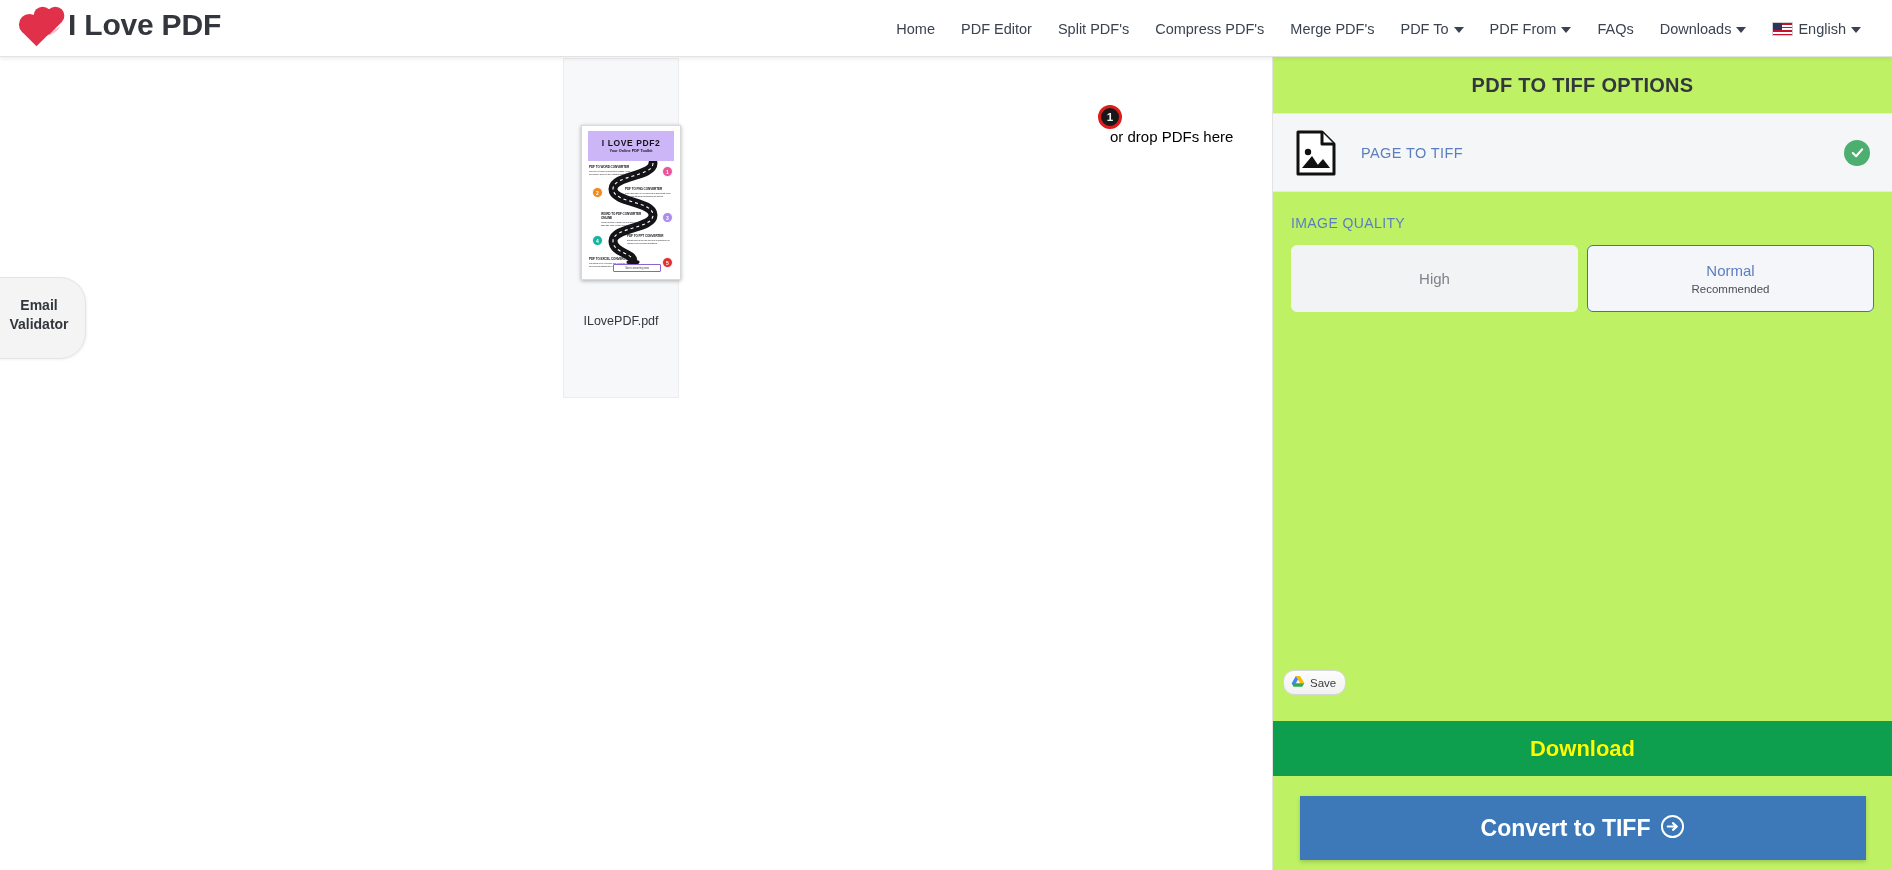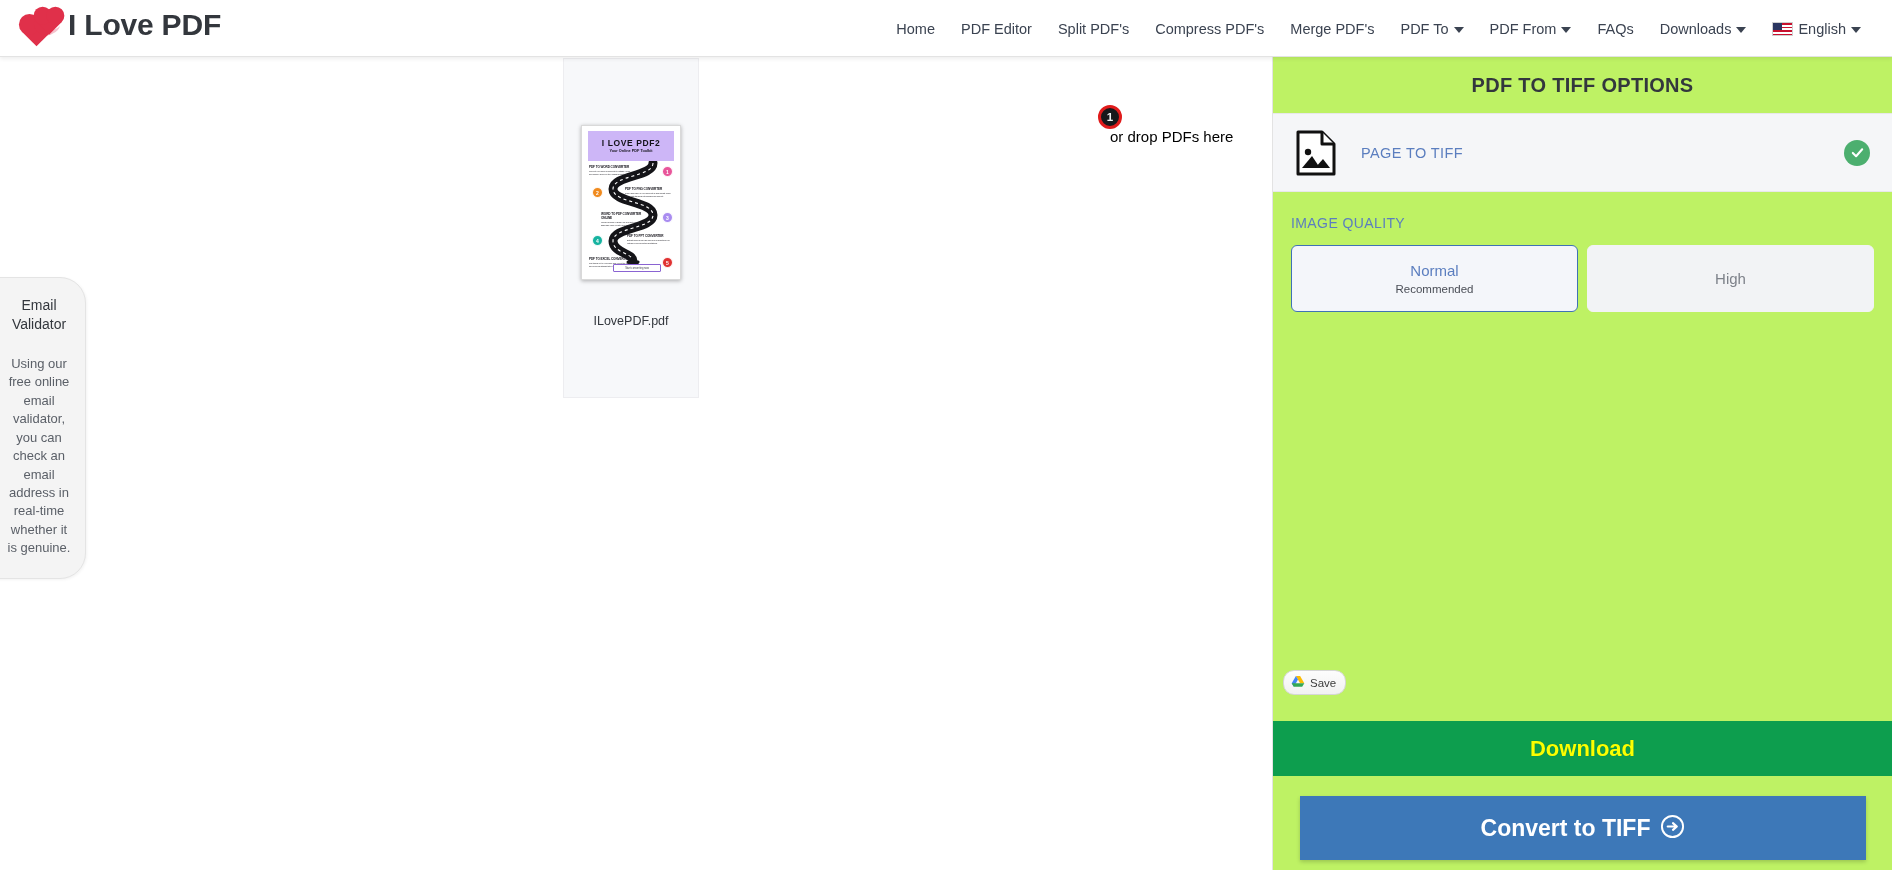--- a/index.html
+++ b/index.html
@@ -84,22 +84,22 @@
   .promo {
     position: absolute; left: -18px; top: 277px;
     width: 104px; padding: 18px 12px 20px 22px;
     background: #f4f4f4;
     border: 1px solid #e4e4e4;
     border-radius: 0 26px 26px 0;
     text-align: center; z-index: 20;
     box-shadow: 1px 1px 3px rgba(0,0,0,.05);
   }
   .promo-title {
-    font-size: 14px; font-weight: normal; color: #33373d;
-    line-height: 1.35; margin-bottom: 21px;
+    font-size: 14px; font-weight: bold; color: #33373d;
+    line-height: 1.35; margin-bottom: 4px;
   }
   .promo-body {
     font-size: 13px; color: #5b6068; line-height: 1.42;
   }
 
   
   .workarea {
     position: absolute; left: 0; top: 57px;
     width: 1272px; height: 813px; background: #ffffff;
   }
@@ -111,21 +111,21 @@
     position: absolute; left: 1098px; top: 48px;
     width: 24px; height: 24px; border-radius: 50%;
     background: #18181b; border: 3px solid #e01b1b;
     color: #f2f2f2; font-size: 11.5px; font-weight: bold;
     display: flex; align-items: center; justify-content: center;
     z-index: 12;
   }
 
   .file-card {
     position: absolute; left: 563px; top: 1px;
-    width: 136px; height: 340px;
+    width: 116px; height: 340px;
     background: #f7f8fa; border: 1px solid #ededf0;
   }
   .thumb-shell {
     position: absolute; left: 17px; top: 66px;
     width: 100px; height: 155px; background: #ffffff;
     box-shadow: 0 1px 4px rgba(0,0,0,.30);
     border: 1px solid #d9d9d9; overflow: hidden;
   }
   .file-name {
     position: absolute; left: 0; top: 255px; width: 100%;
@@ -289,21 +289,20 @@
     <div class="nav-item">
       <span class="flag"></span>
       <span>English</span>
       <i class="caret"></i>
     </div>
   </nav>
 </div>
 
 <div class="promo">
   <div class="promo-title">Email Validator</div>
-  <div class="promo-body">Using our free online email validator, you can check an email address in real-time whether it is genuine.</div>
 </div>
 
 <div class="workarea">
 
   <div class="file-badge">1</div>
   <div class="drop-hint">or drop PDFs here</div>
 
   <div class="file-card">
     <div class="thumb-shell">
       <div class="ig">
@@ -393,26 +392,26 @@
     <span class="check-pill">
       <svg viewBox="0 0 16 16">
           <path d="M3 8.5 L6.5 12 L13 4.5" fill="none" stroke="#fff" stroke-width="2.2" stroke-linecap="round" stroke-linejoin="round"></path>
         </svg>
     </span>
   </div>
 
   <div class="quality-label">IMAGE QUALITY</div>
 
   <div class="quality-row">
+    <div class="q-btn unsel">
+      <span class="q-main">High</span>
+    </div>
     <div class="q-btn sel">
       <span class="q-main">Normal</span>
       <span class="q-sub">Recommended</span>
-    </div>
-    <div class="q-btn unsel">
-      <span class="q-main">High</span>
     </div>
   </div>
 
   <div class="save-bar">
     <div class="gsave">
       <span>
         <svg viewBox="0 0 20 18">
           <path d="M7 1 L13 1 L19 11.5 L13 11.5 Z" fill="#fbbc05"></path>
           <path d="M7 1 L1 11.5 L4 16.5 L10 6 Z" fill="#4285f4"></path>
           <path d="M1 11.5 L19 11.5 L16 16.5 L4 16.5 Z" fill="#34a853"></path>

